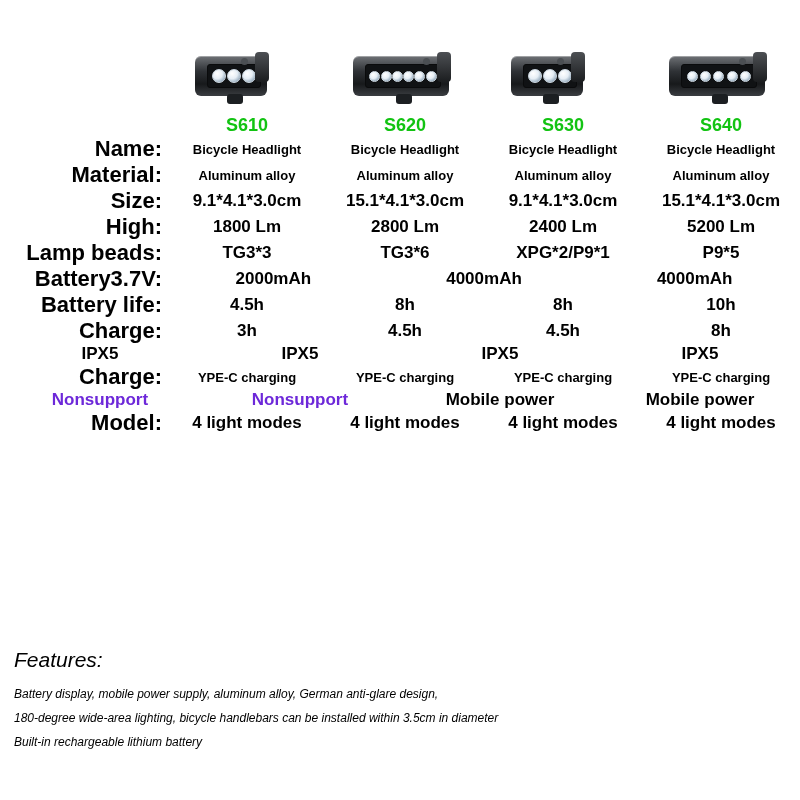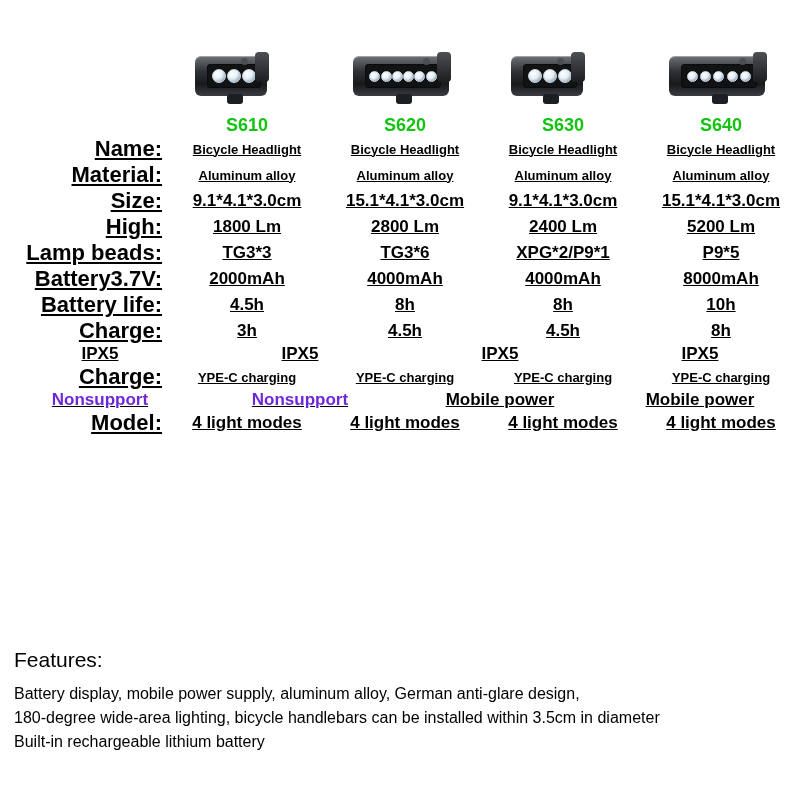--- a/index.html
+++ b/index.html
@@ -95,21 +95,20 @@
     flex: 1 1 0;
     text-align: center;
     color: #12c312;
     font-weight: bold;
     font-size: 18px;
   }
 
   
   .spec-table {
     width: 800px;
-    text-decoration: underline;
   }
   .spec-row {
     display: flex;
     width: 800px;
     align-items: center;
   }
   .spec-label {
     width: 168px;
     flex: 0 0 168px;
     text-align: right;
@@ -127,27 +126,28 @@
   }
   .spec-val.big { font-size: 17px; }
   .spec-val.red { color: #6d28d9; }
 
   
   .features {
     position: absolute;
     left: 14px;
     top: 648px;
     width: 780px;
+    font-style: italic;
   }
   .features-title {
     font-size: 21px;
     margin-bottom: 10px;
   }
   .features-line {
-    font-size: 16px;
+    font-size: 12px;
     line-height: 24px;
   }
 </style>
 </head>
 <body>
 
 <div id="page">
 
   <div class="product-row">
     <div class="label-spacer"></div>
@@ -262,21 +262,20 @@
       <div class="spec-val big">TG3*6</div>
       <div class="spec-val big">XPG*2/P9*1</div>
       <div class="spec-val big">P9*5</div>
     </div>
 
     <div class="spec-row">
       <div class="spec-label">Battery3.7V:</div>
       <div class="spec-val big">2000mAh</div>
       <div class="spec-val big">4000mAh</div>
       <div class="spec-val big">4000mAh</div>
-      <div class="spec-val big">8000mAh</div>
     </div>
 
     <div class="spec-row">
       <div class="spec-label">Battery life:</div>
       <div class="spec-val big">4.5h</div>
       <div class="spec-val big">8h</div>
       <div class="spec-val big">8h</div>
       <div class="spec-val big">10h</div>
     </div>
 

